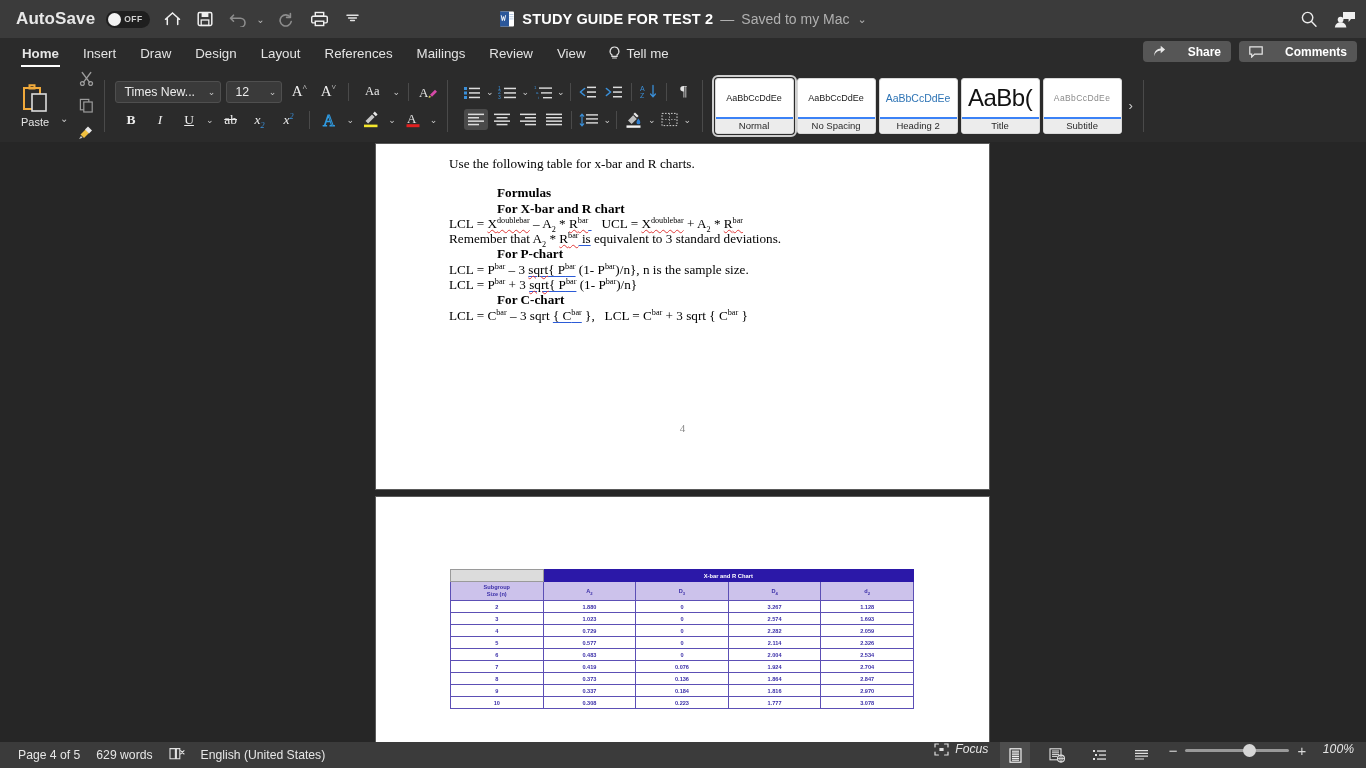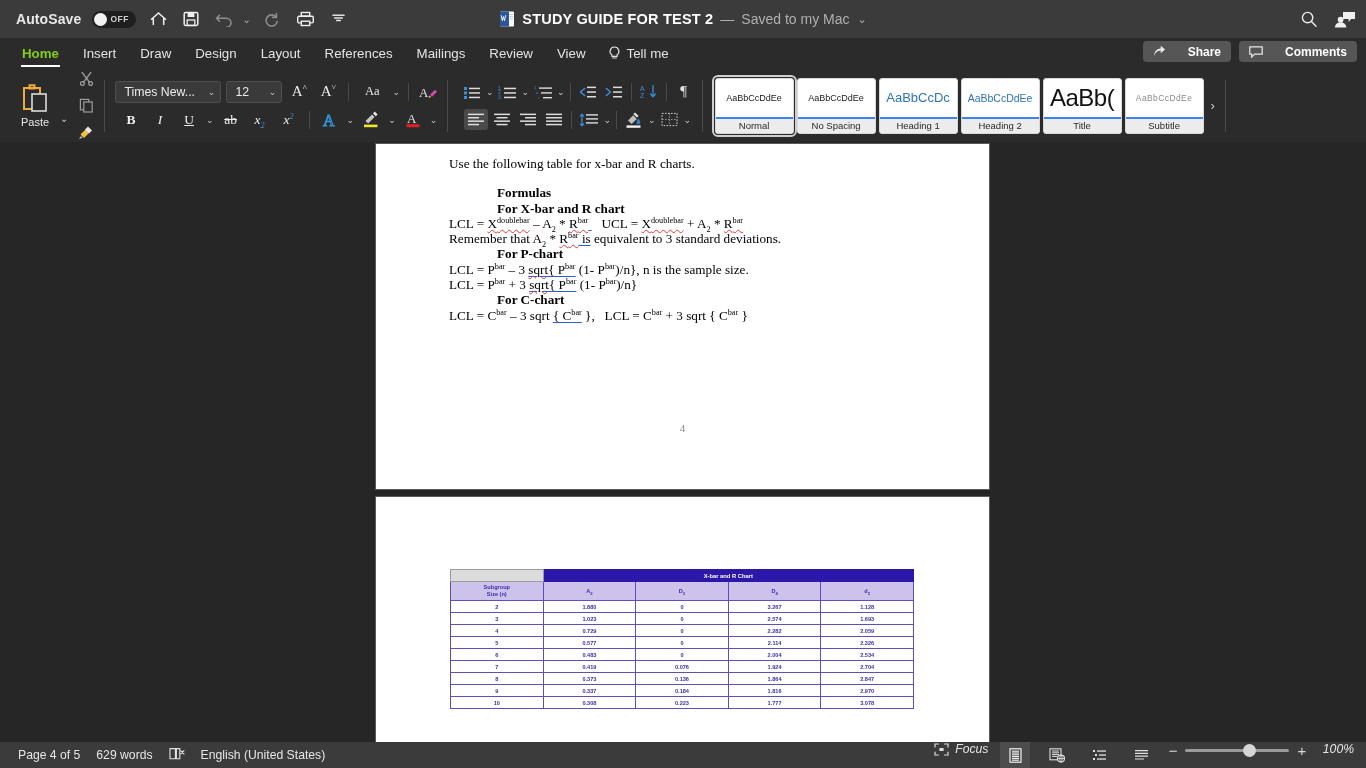--- a/index.html
+++ b/index.html
@@ -11,21 +11,21 @@
   }
   .app { position: relative; width: 1366px; height: 768px; }
 
   
   .titlebar {
     position: absolute; left: 0; top: 0; width: 1366px; height: 38px;
     background: #3b3b3b;
     display: flex; align-items: center;
   }
   .tb-left { display: flex; align-items: center; gap: 11px; padding-left: 16px; }
-  .autosave-label { color: #e8e8e8; font-size: 14px; font-weight: 600; letter-spacing: .1px; }
+  .autosave-label { color: #e8e8e8; font-size: 17px; font-weight: 600; letter-spacing: .1px; }
   .toggle {
     width: 44px; height: 17px; border-radius: 9px; background: #1f1f1f;
     display: flex; align-items: center; padding: 0 2px; gap: 3px;
   }
   .toggle .knob { width: 13px; height: 13px; border-radius: 50%; background: #f2f2f2; }
   .toggle .off { color: #cfcfcf; font-size: 8.5px; font-weight: 700; letter-spacing: .5px; }
   .tb-icon { width: 22px; height: 22px; display: flex; align-items: center; justify-content: center; }
   .tb-icon svg { display: block; }
   .tb-caret { font-size: 10px; color: #b6b6b6; margin-left: -4px; }
 
@@ -43,21 +43,21 @@
 
   
   .ribbon-tabs {
     position: absolute; left: 0; top: 38px; width: 1366px; height: 31px;
     background: #2b2b2b; display: flex; align-items: center; padding-left: 10px;
   }
   .rtab {
     color: #e3e3e3; font-size: 13.3px; padding: 0 12px; height: 31px;
     display: flex; align-items: center; position: relative; white-space: nowrap;
   }
-  .rtab.active { color: #84cc16; font-weight: 700; }
+  .rtab.active { color: #e5e5e5; font-weight: 700; }
   .rtab.active::after {
     content: ""; position: absolute; left: 11px; right: 11px; bottom: 2px; height: 2px; background: #fff;
   }
   .tellme { display: flex; align-items: center; gap: 6px; padding: 0 10px; color: #e3e3e3; font-size: 13.3px; }
 
   .tabs-right { position: absolute; right: 9px; top: 3px; display: flex; gap: 8px; }
   .pillbtn {
     background: #565656; border-radius: 4px; height: 21px; padding: 0 10px;
     display: flex; align-items: center; gap: 22px; color: #fff; font-size: 12px; font-weight: 600;
   }
@@ -535,24 +535,20 @@
     <div class="grp styles-gallery">
       <div class="style-card selected">
         <div class="style-prev" style="font-family:'Liberation Sans',sans-serif;font-size:9px;">AaBbCcDdEe</div>
         <div class="style-name">Normal</div>
       </div>
       <div class="style-card">
         <div class="style-prev" style="font-family:'Liberation Sans',sans-serif;font-size:9px;">AaBbCcDdEe</div>
         <div class="style-name">No Spacing</div>
       </div>
       <div class="style-card">
-        <div class="style-prev" style="font-family:'Liberation Sans',sans-serif;font-size:13px;color:#2e74b5;">AaBbCcDc</div>
-        <div class="style-name">Heading 1</div>
-      </div>
-      <div class="style-card">
         <div class="style-prev" style="font-family:'Liberation Sans',sans-serif;font-size:10.5px;color:#2e74b5;">AaBbCcDdEe</div>
         <div class="style-name">Heading 2</div>
       </div>
       <div class="style-card">
         <div class="style-prev" style="font-family:'Liberation Sans',sans-serif;font-size:24px;color:#111;letter-spacing:-.5px;">AaBb(</div>
         <div class="style-name">Title</div>
       </div>
       <div class="style-card">
         <div class="style-prev" style="font-family:'Liberation Sans',sans-serif;font-size:8.5px;color:#8a8a8a;letter-spacing:.4px;">AaBbCcDdEe</div>
         <div class="style-name">Subtitle</div>

